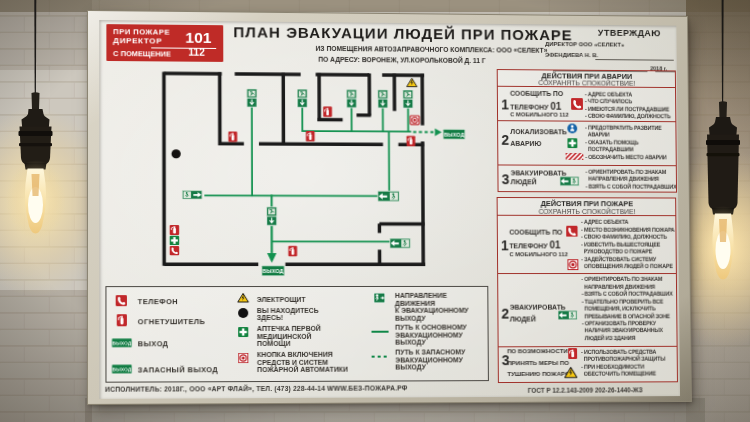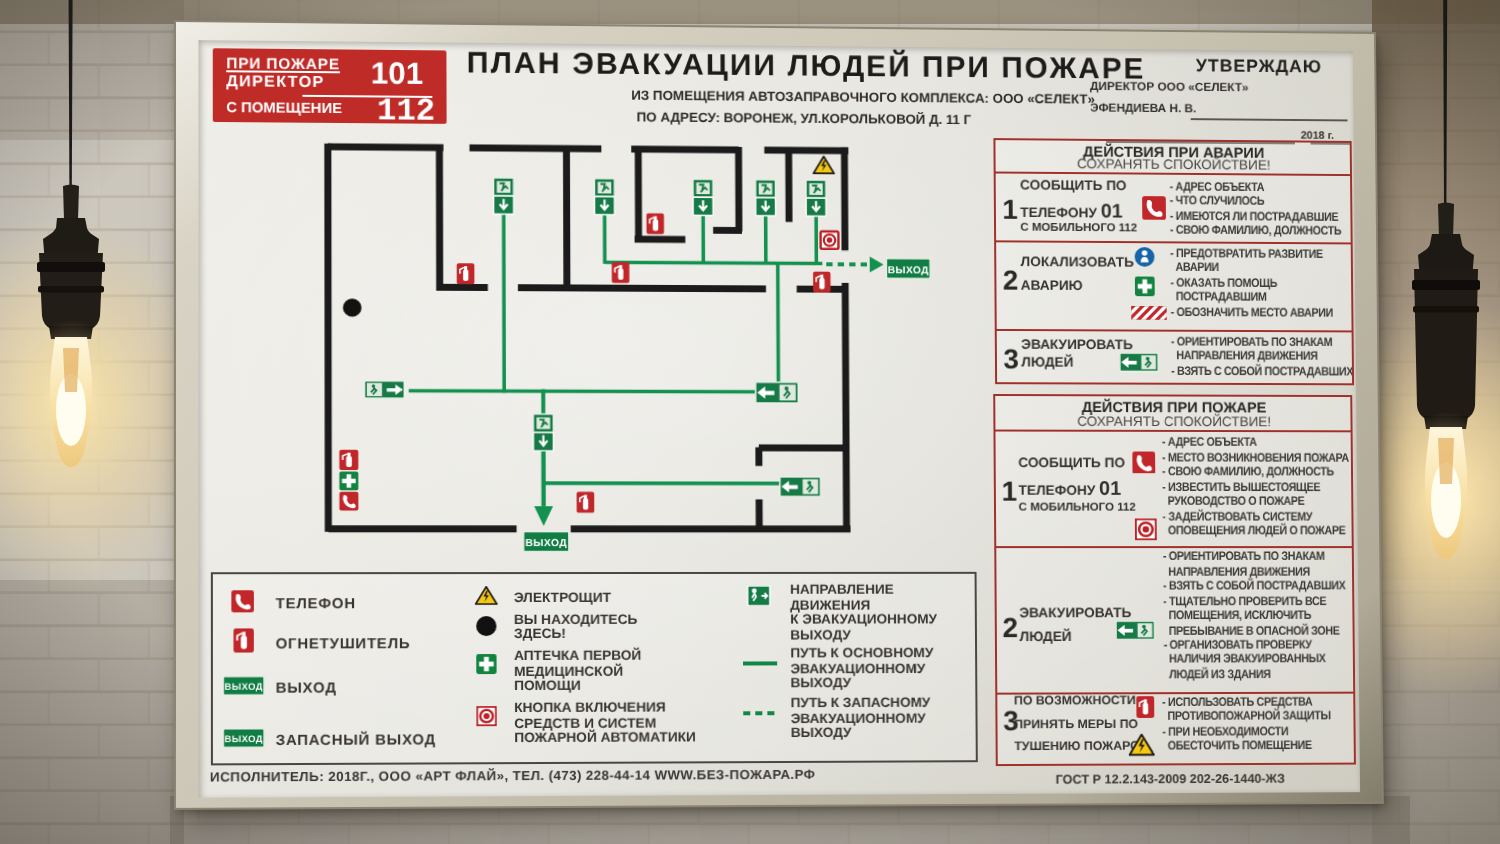--- a/index.html
+++ b/index.html
@@ -102,26 +102,26 @@
 <ellipse cx="723" cy="248" rx="32" ry="42" fill="url(#glowR)" opacity="0.9"></ellipse>
 <path d="M715 213.5 L731 213.5 L733 230 Q735 250 729.5 272 Q727 279.5 723 279.5 Q719 279.5 716.5 272 Q711 250 713 230 Z" fill="url(#bulbL)" opacity="0.97"></path>
 <ellipse cx="723" cy="250" rx="7.5" ry="19" fill="#fffdf0"></ellipse>
 <path d="M719 219 L727 219 L726 242 L720 242 Z" fill="#e2ae5c" opacity="0.7"></path>
 </svg>
 <div id="poster">
     <div id="frame-hl"></div>
     <div id="content">
 
 <div class="abs red" style="left:6.6px;top:4.4px;width:115px;height:36.5px;border-radius:1px;">
-  <div class="abs b" style="left:7px;top:2.5px;font-size:7.6px;letter-spacing:.4px;text-decoration:underline;">ПРИ ПОЖАРЕ</div>
+  <div class="abs b" style="left:7px;top:2.5px;font-size:7.6px;letter-spacing:.4px;">ПРИ ПОЖАРЕ</div>
   <div class="abs b" style="left:7px;top:11.5px;font-size:8px;letter-spacing:.6px;">ДИРЕКТОР</div>
   <div class="abs b" style="left:78px;top:4px;font-size:15.5px;">101</div>
   <div class="abs" style="left:44px;top:22.4px;width:64px;height:1.2px;background:#fff;"></div>
   <div class="abs b" style="left:7px;top:25px;font-size:7.3px;">С ПОМЕЩЕНИЕ</div>
-  <div class="abs b" style="left:81px;top:21.5px;font-size:16px;font-family:Liberation Mono, monospace;">112</div>
+  <div class="abs b" style="left:81px;top:21.5px;font-size:10px;">112</div>
 </div>
 <div class="abs ttl" style="left:132px;top:1.6px;width:331px;text-align:center;font-size:15px;letter-spacing:1.05px;white-space:nowrap;">ПЛАН ЭВАКУАЦИИ ЛЮДЕЙ ПРИ ПОЖАРЕ</div>
 <div class="abs b" style="left:150px;top:23.4px;width:360px;text-align:center;font-size:6.7px;color:#2e2b28;">ИЗ ПОМЕЩЕНИЯ АВТОЗАПРАВОЧНОГО КОМПЛЕКСА: ООО «СЕЛЕКТ»</div>
 <div class="abs b" style="left:120px;top:33.6px;width:360px;text-align:center;font-size:6.7px;color:#2e2b28;">ПО АДРЕСУ: ВОРОНЕЖ, УЛ.КОРОЛЬКОВОЙ Д. 11 Г</div>
 <div class="abs b" style="left:475px;top:2.7px;width:110px;text-align:center;font-size:9px;color:#23211e;letter-spacing:.5px;">УТВЕРЖДАЮ</div>
 <div class="abs b" style="left:444px;top:16.5px;font-size:6px;color:#33302c;">ДИРЕКТОР ООО «СЕЛЕКТ»</div>
 <div class="abs b" style="left:444px;top:28px;font-size:6px;color:#33302c;">ЭФЕНДИЕВА Н. В.</div>
 <div class="abs" style="left:495px;top:35.2px;width:80px;height:.8px;background:#5a564f;"></div>
 <div class="abs" style="left:452px;top:46.5px;width:96px;height:.8px;background:#5a564f;"></div>
 <div class="abs b" style="left:551px;top:40.5px;font-size:5.5px;color:#33302c;">2018 г.</div>

